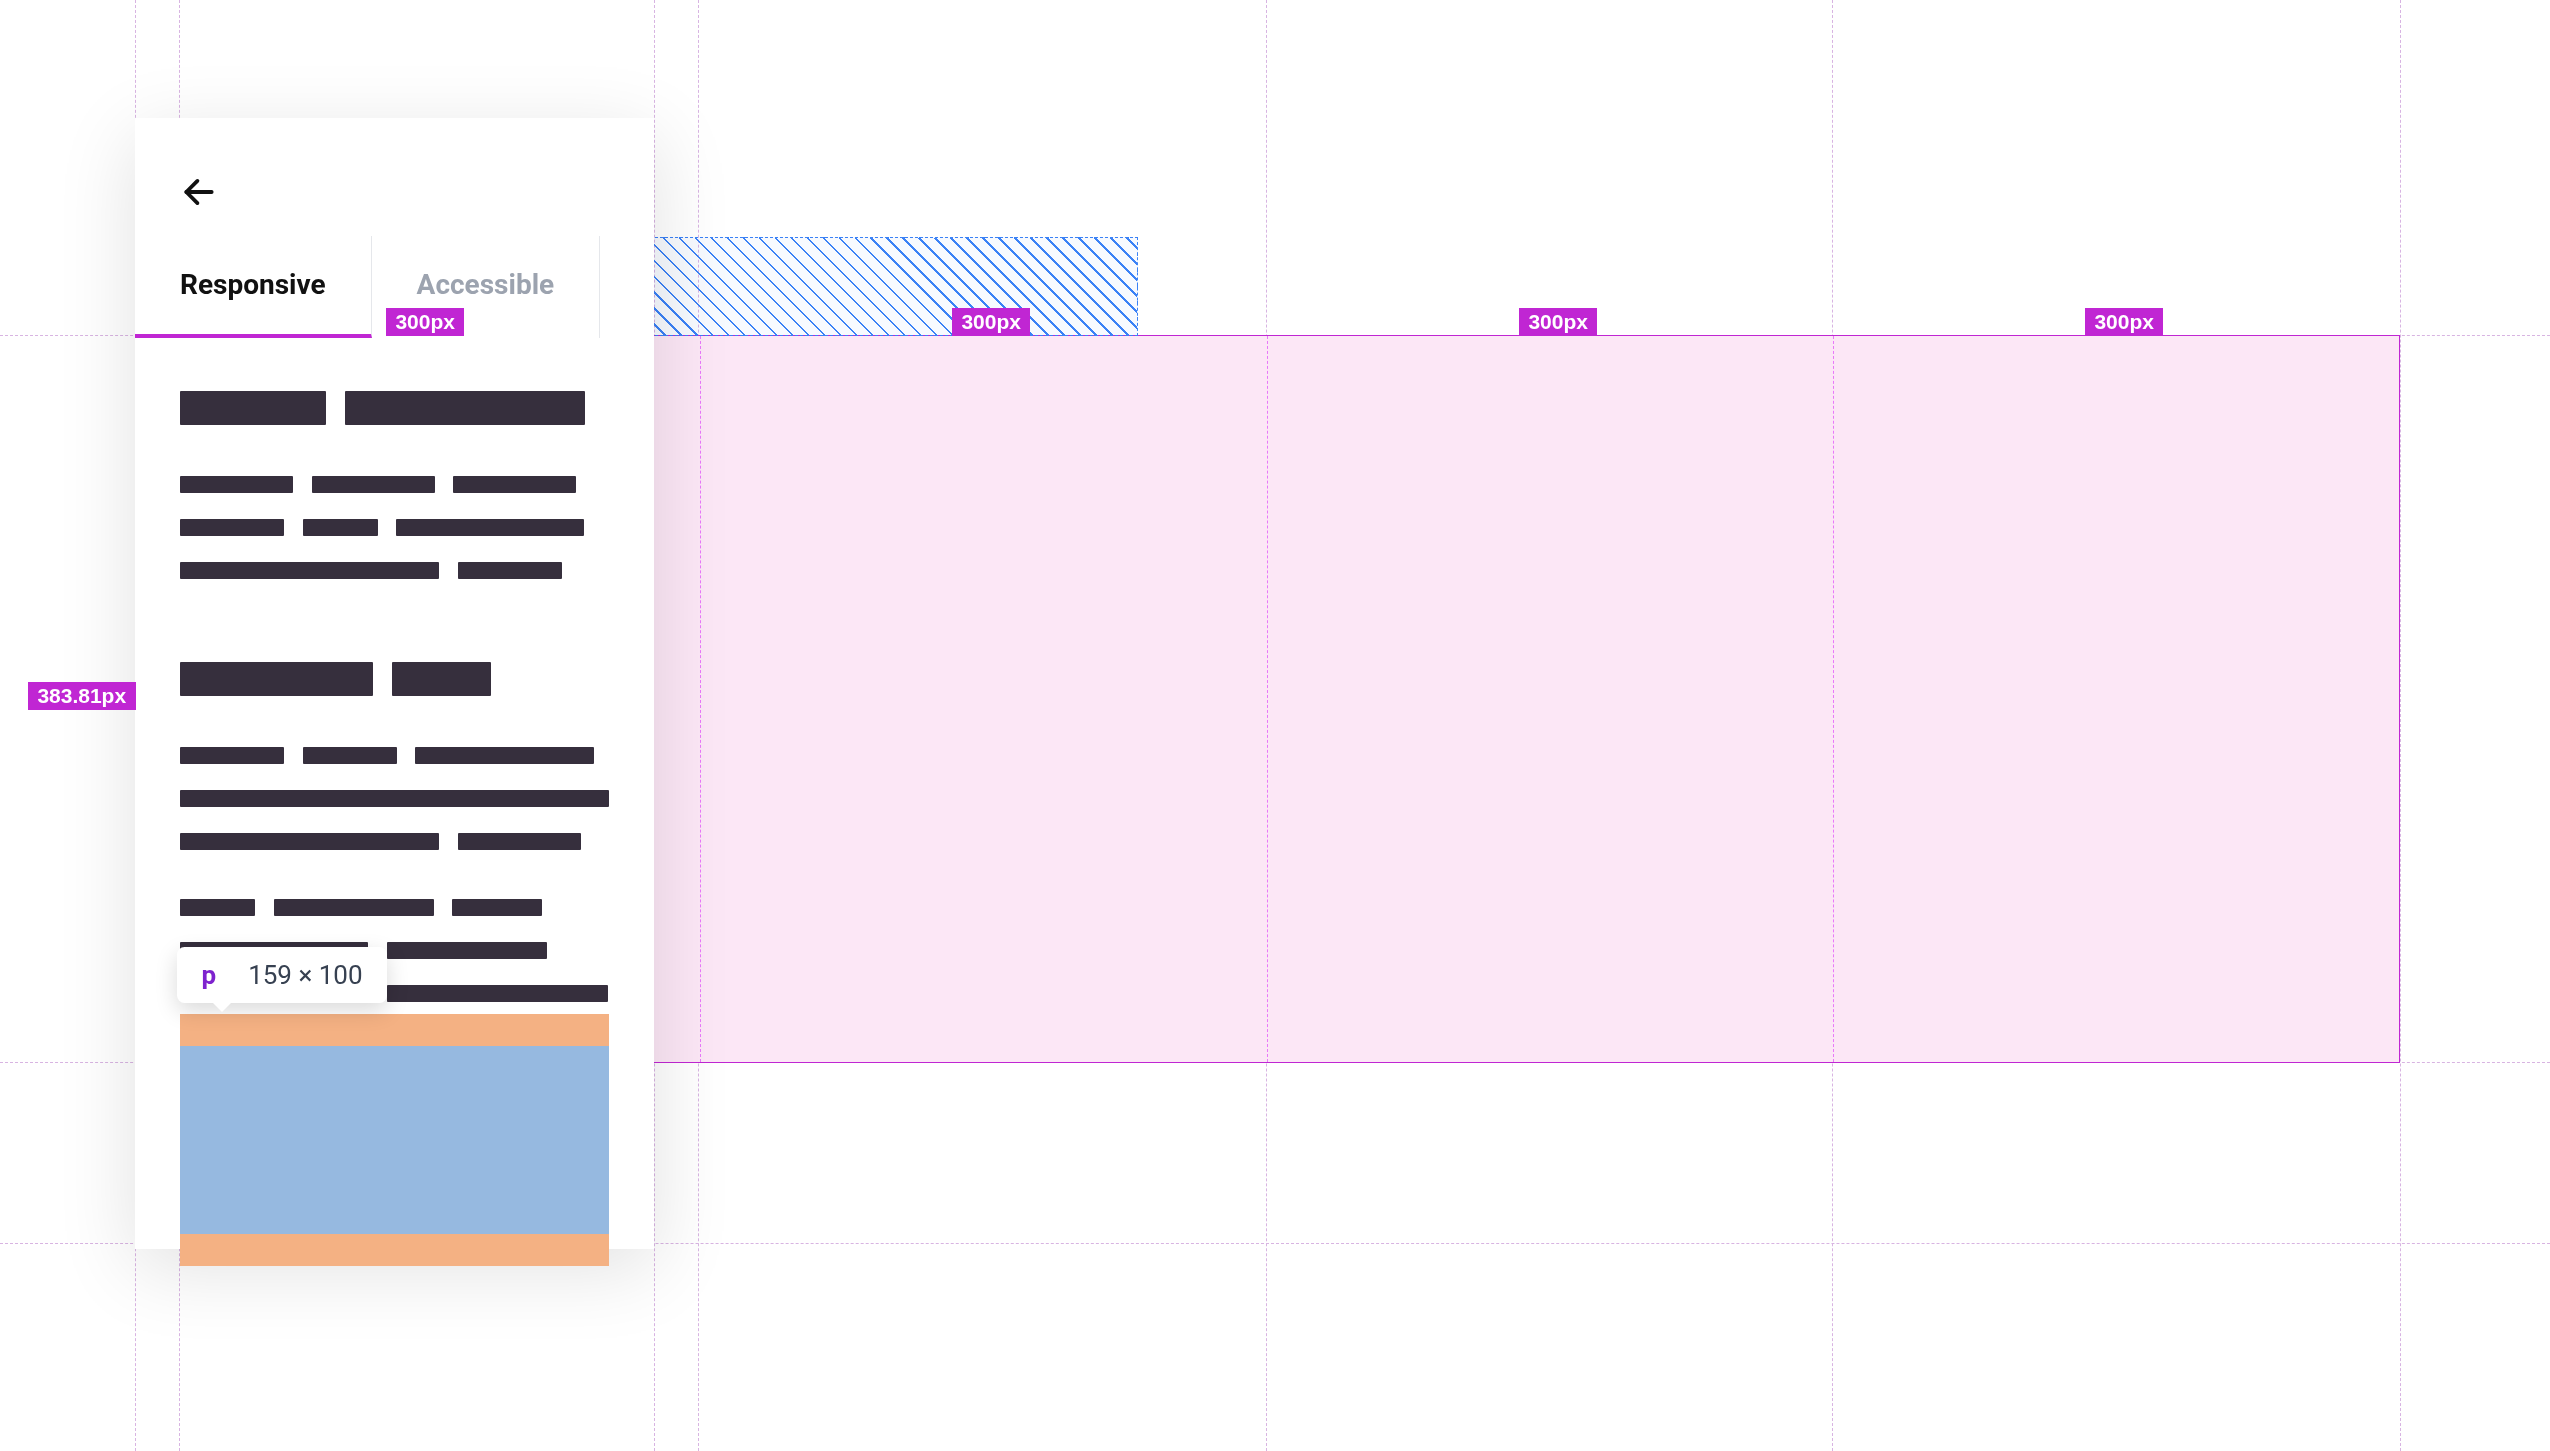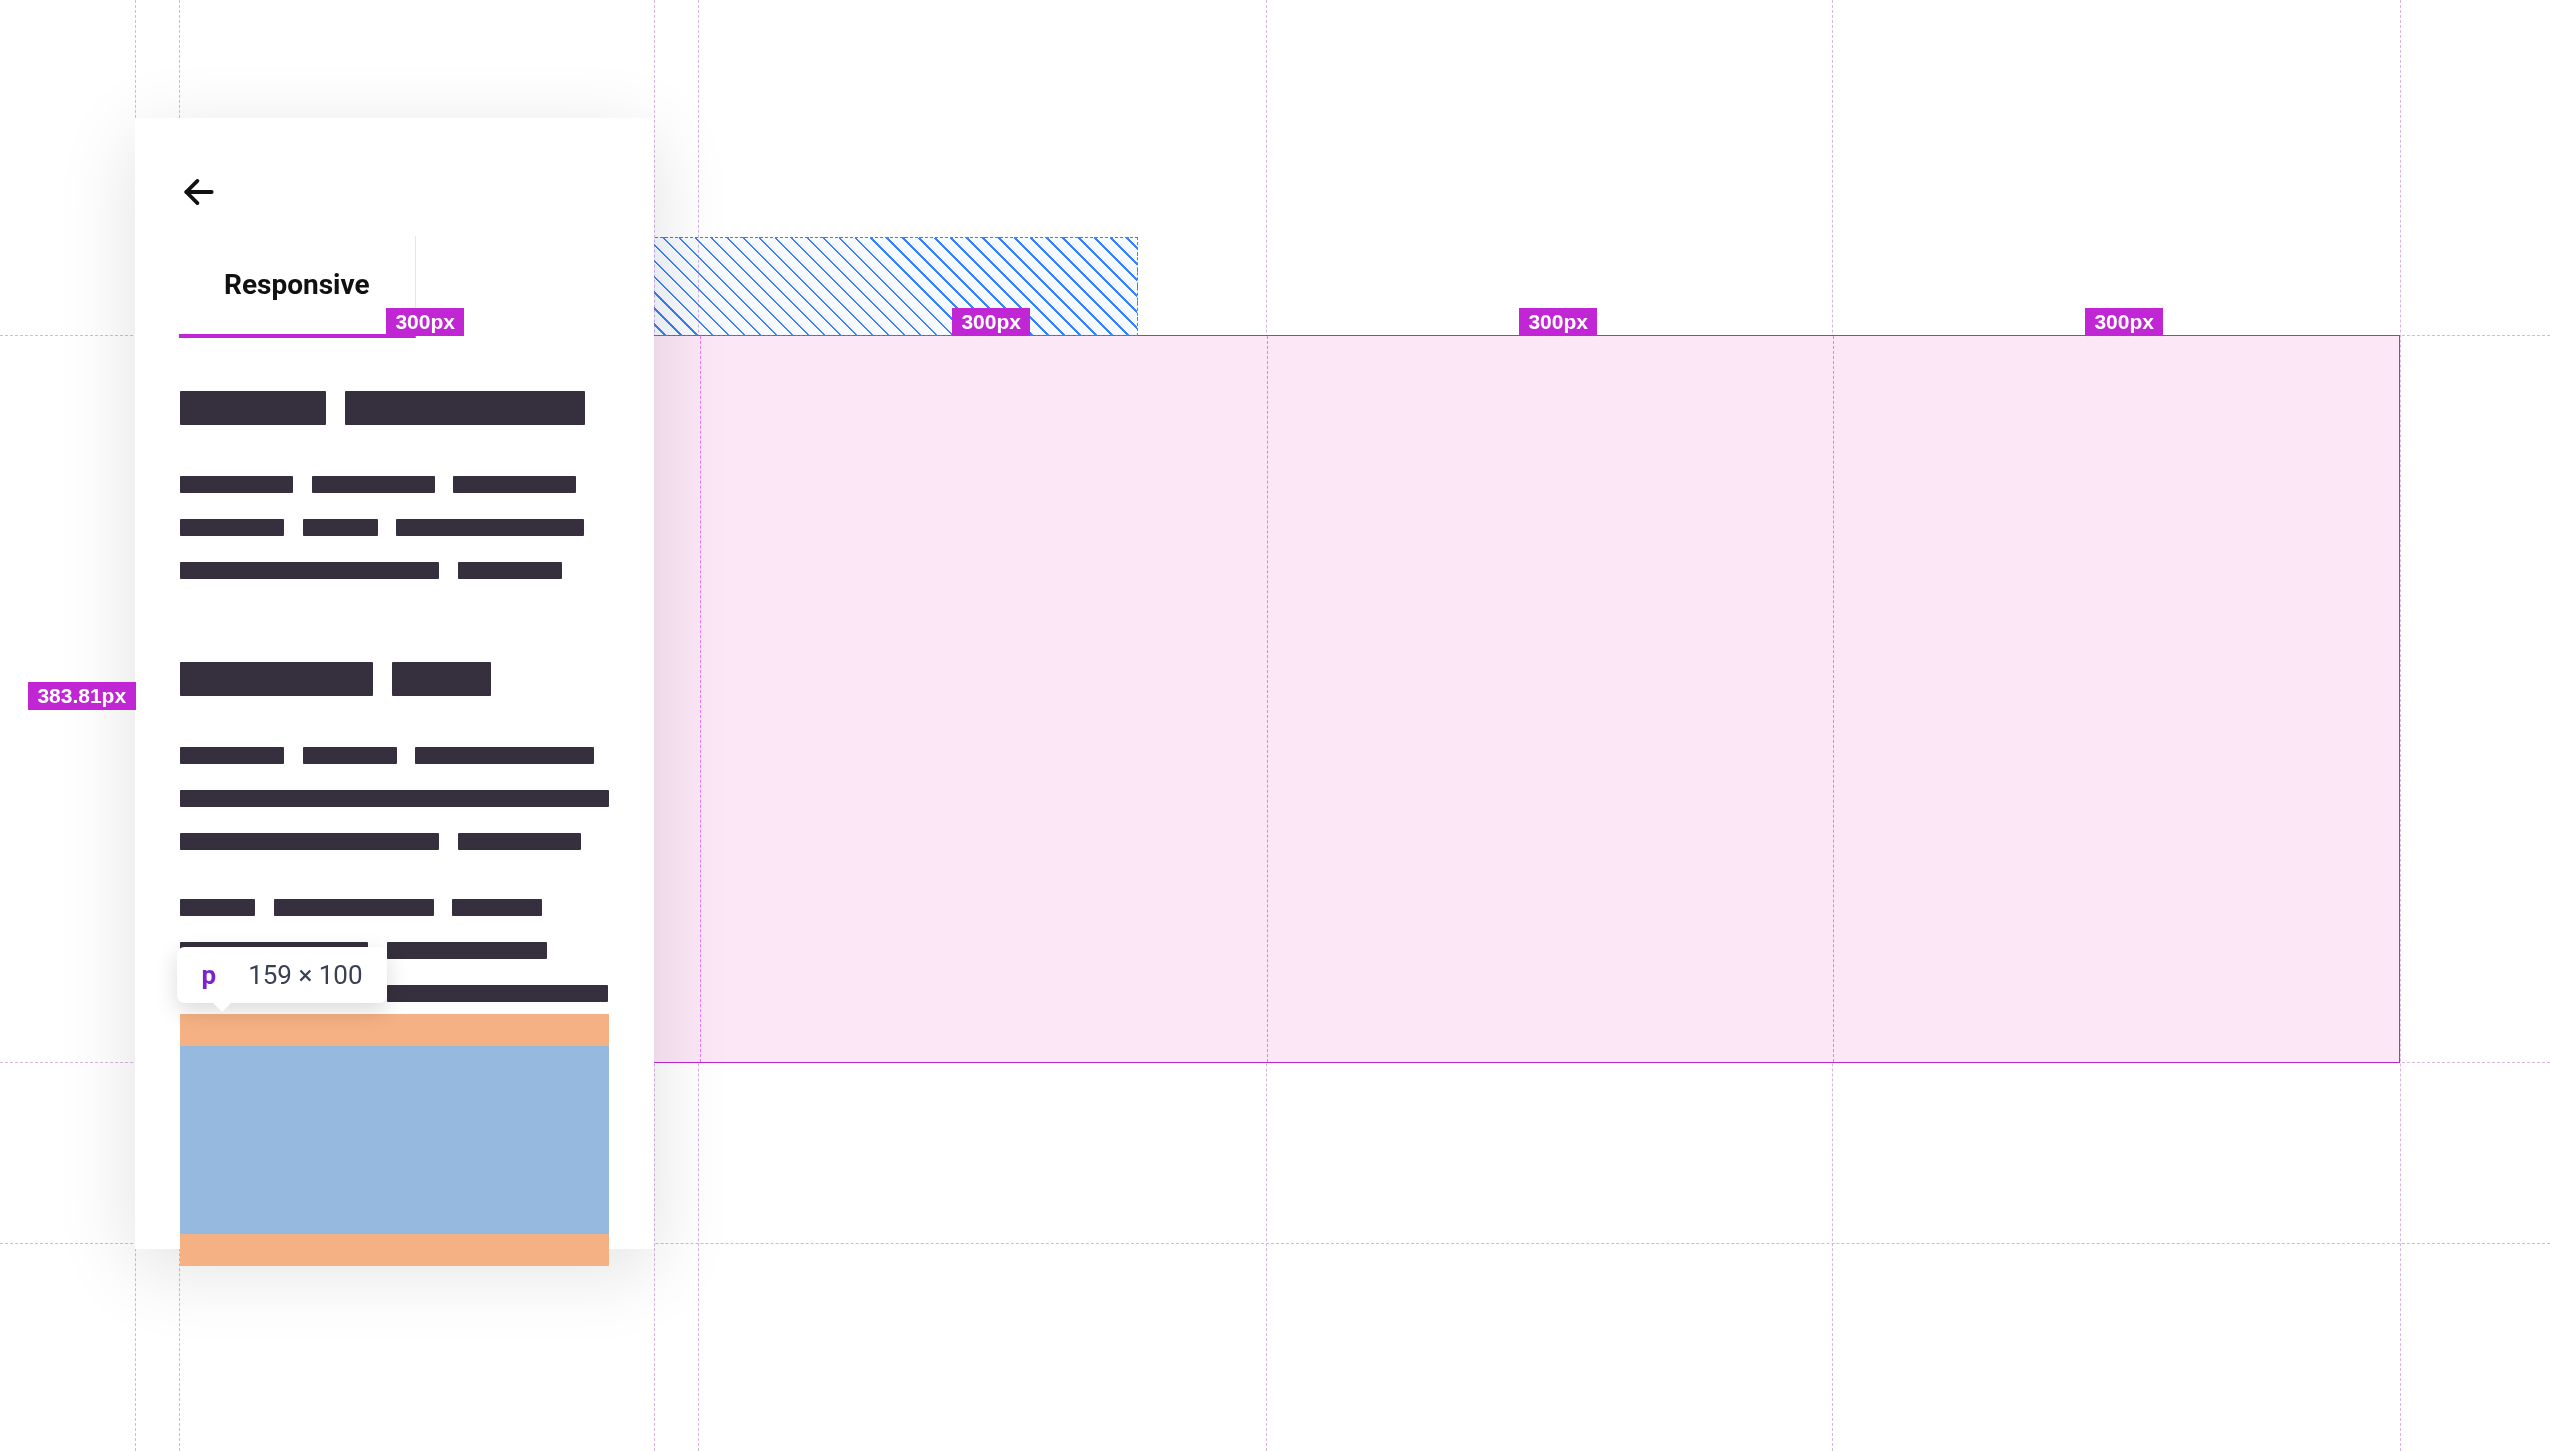--- a/index.html
+++ b/index.html
@@ -78,21 +78,20 @@
   .mock-backicon svg { display:block; }
 
   
   .tabstrip {
     position: absolute;
     left: 0;
     right: 0;
     display: flex;
     height: 102px;
     z-index: 12;
-    margin-left: 44px;
   }
   .tab {
     padding: 32px 45px 28px 45px;
     font-size: 28px;
     font-weight: 700;
     color: #9ca3af;
     border-right: 0.9px solid #e5e7eb;
     white-space: nowrap;
     cursor: pointer;
   }
@@ -197,20 +196,21 @@
 
   <div class="mock-backicon">
     <svg width="38" height="38" viewBox="0 0 24 24" fill="none" stroke="#111" stroke-width="2.4" stroke-linecap="round" stroke-linejoin="round">
       <line x1="20" y1="12" x2="4" y2="12"></line>
       <polyline points="11 5 4 12 11 19"></polyline>
     </svg>
   </div>
 
   <div class="tabstrip" style="top:118px">
     <div class="tab active">Responsive</div>
+    <div class="tab">Accessible</div>
   </div>
 
   <div class="article" style="top:273px">
     <div class="skel-row skel-heading">
       <span class="skel-line" style="width:146px"></span>
       <span class="skel-line" style="width:240px; margin-right:0"></span>
     </div>
     <div class="skel-row">
       <span class="skel-line" style="width:113px"></span>
       <span class="skel-line" style="width:123px"></span>

